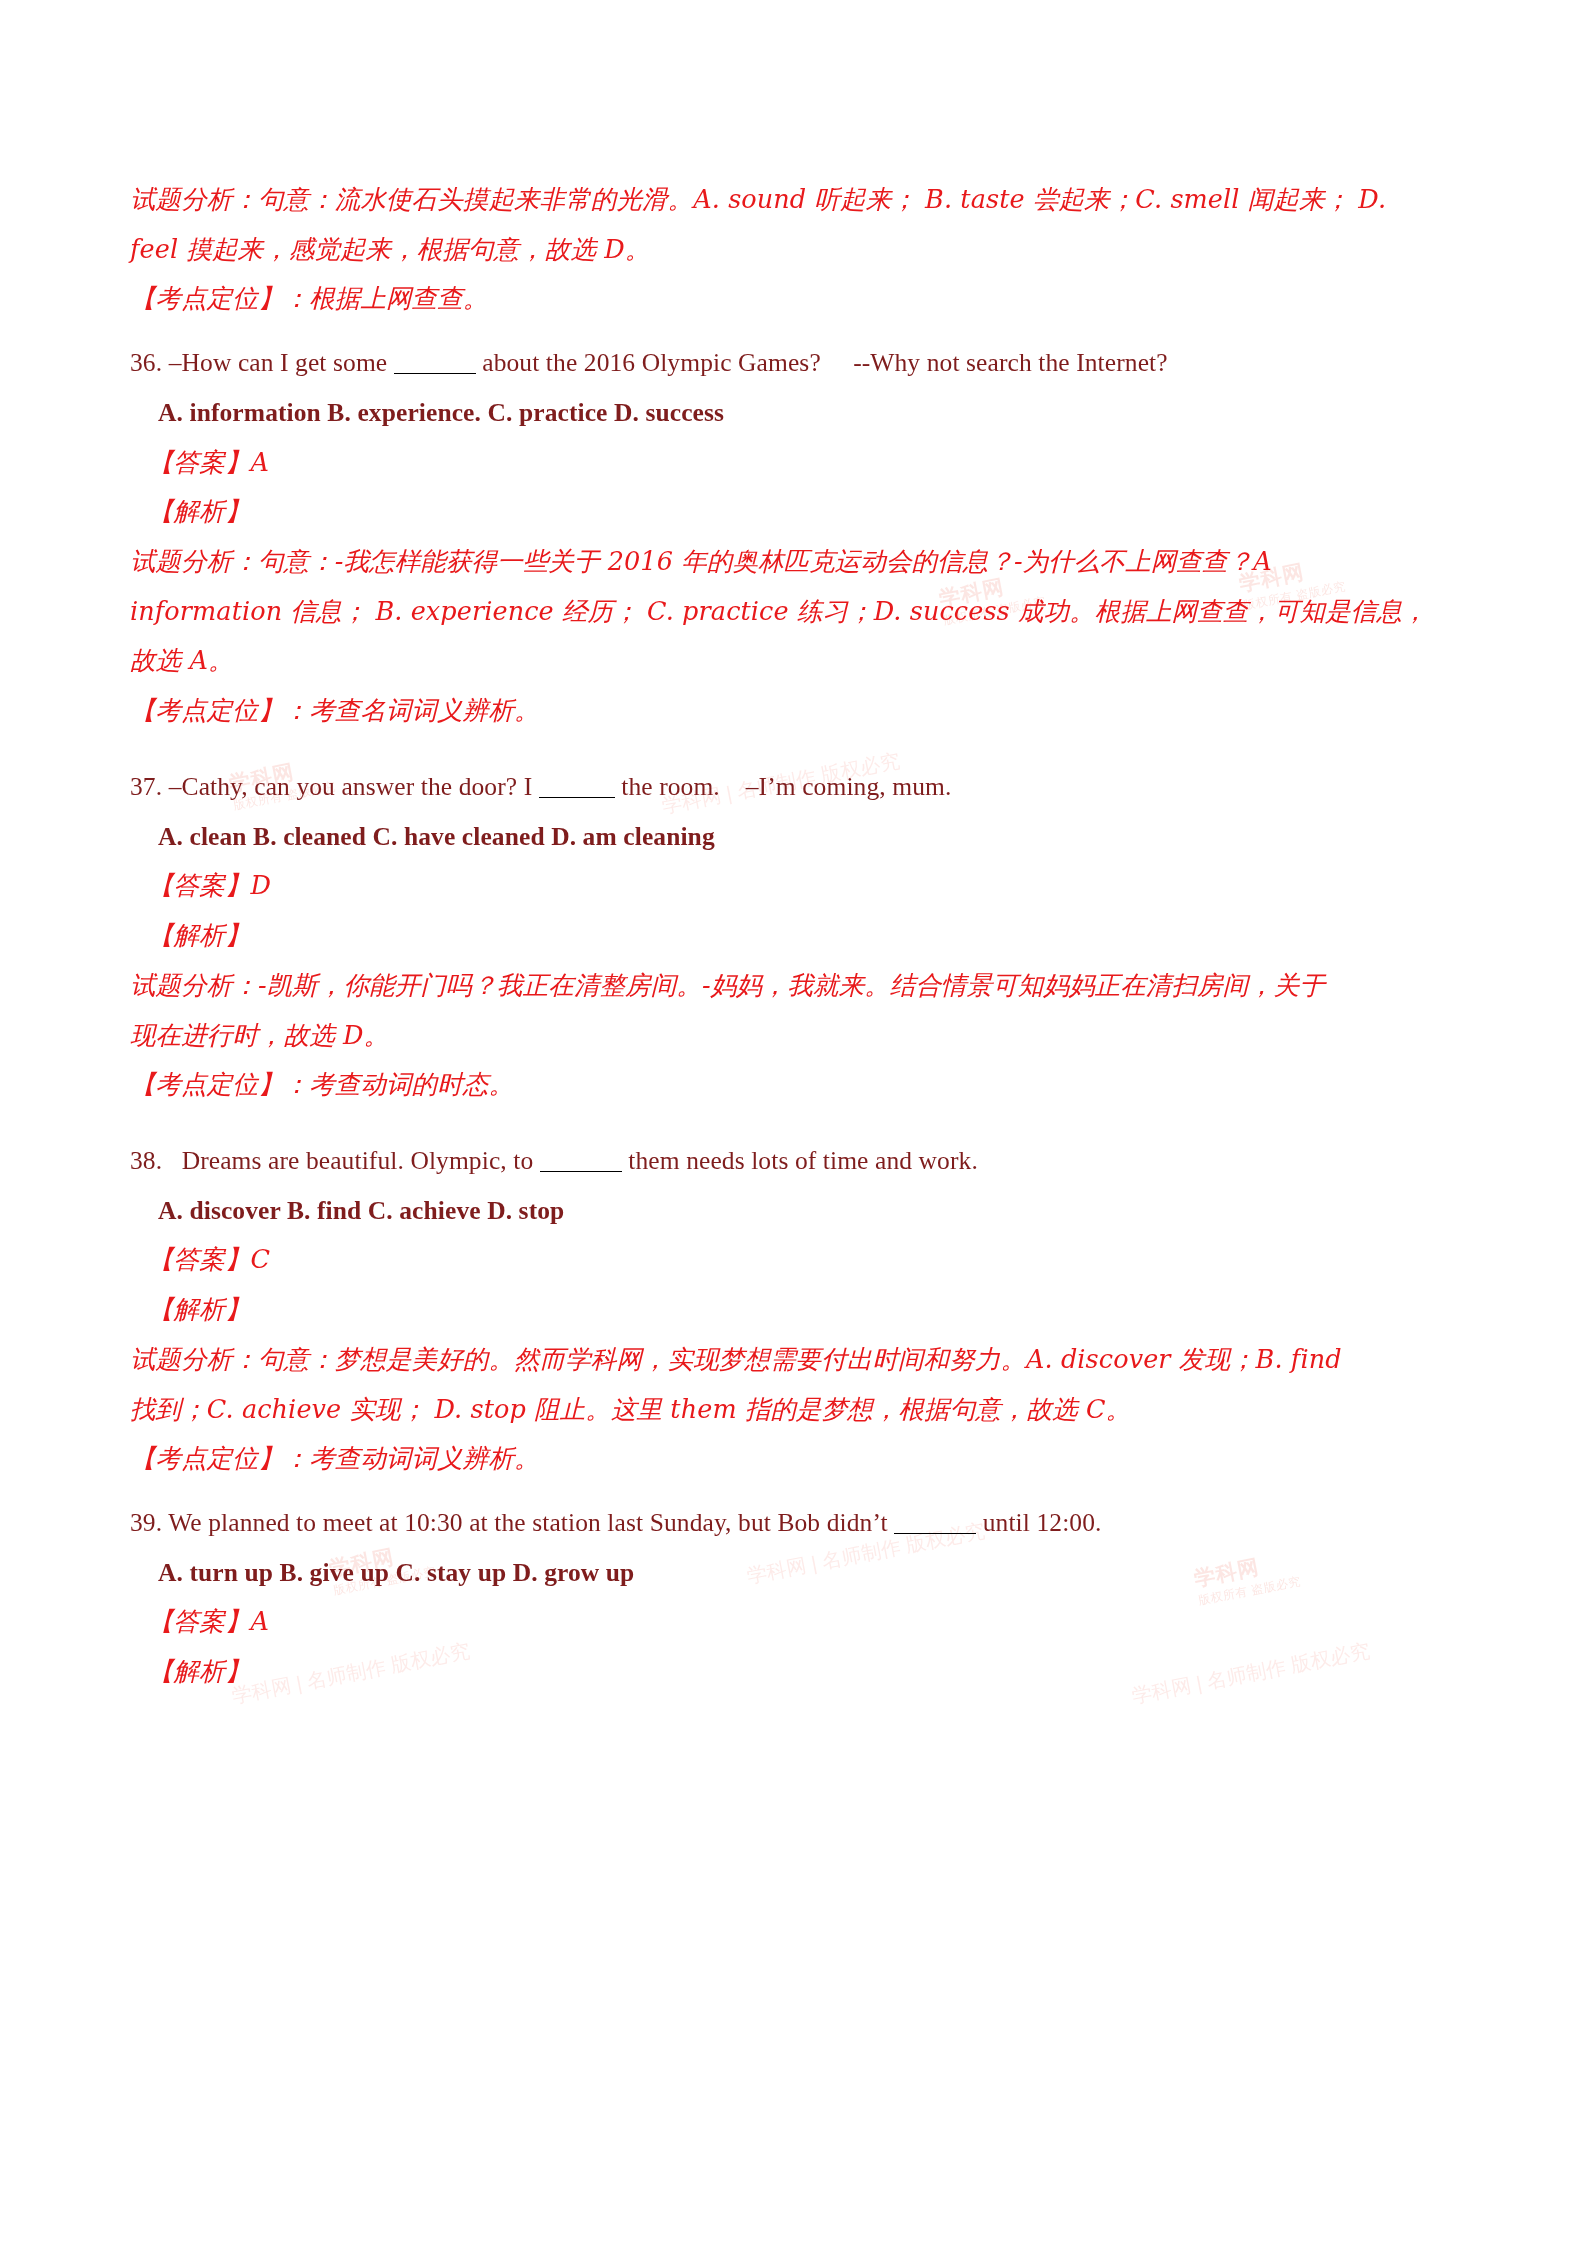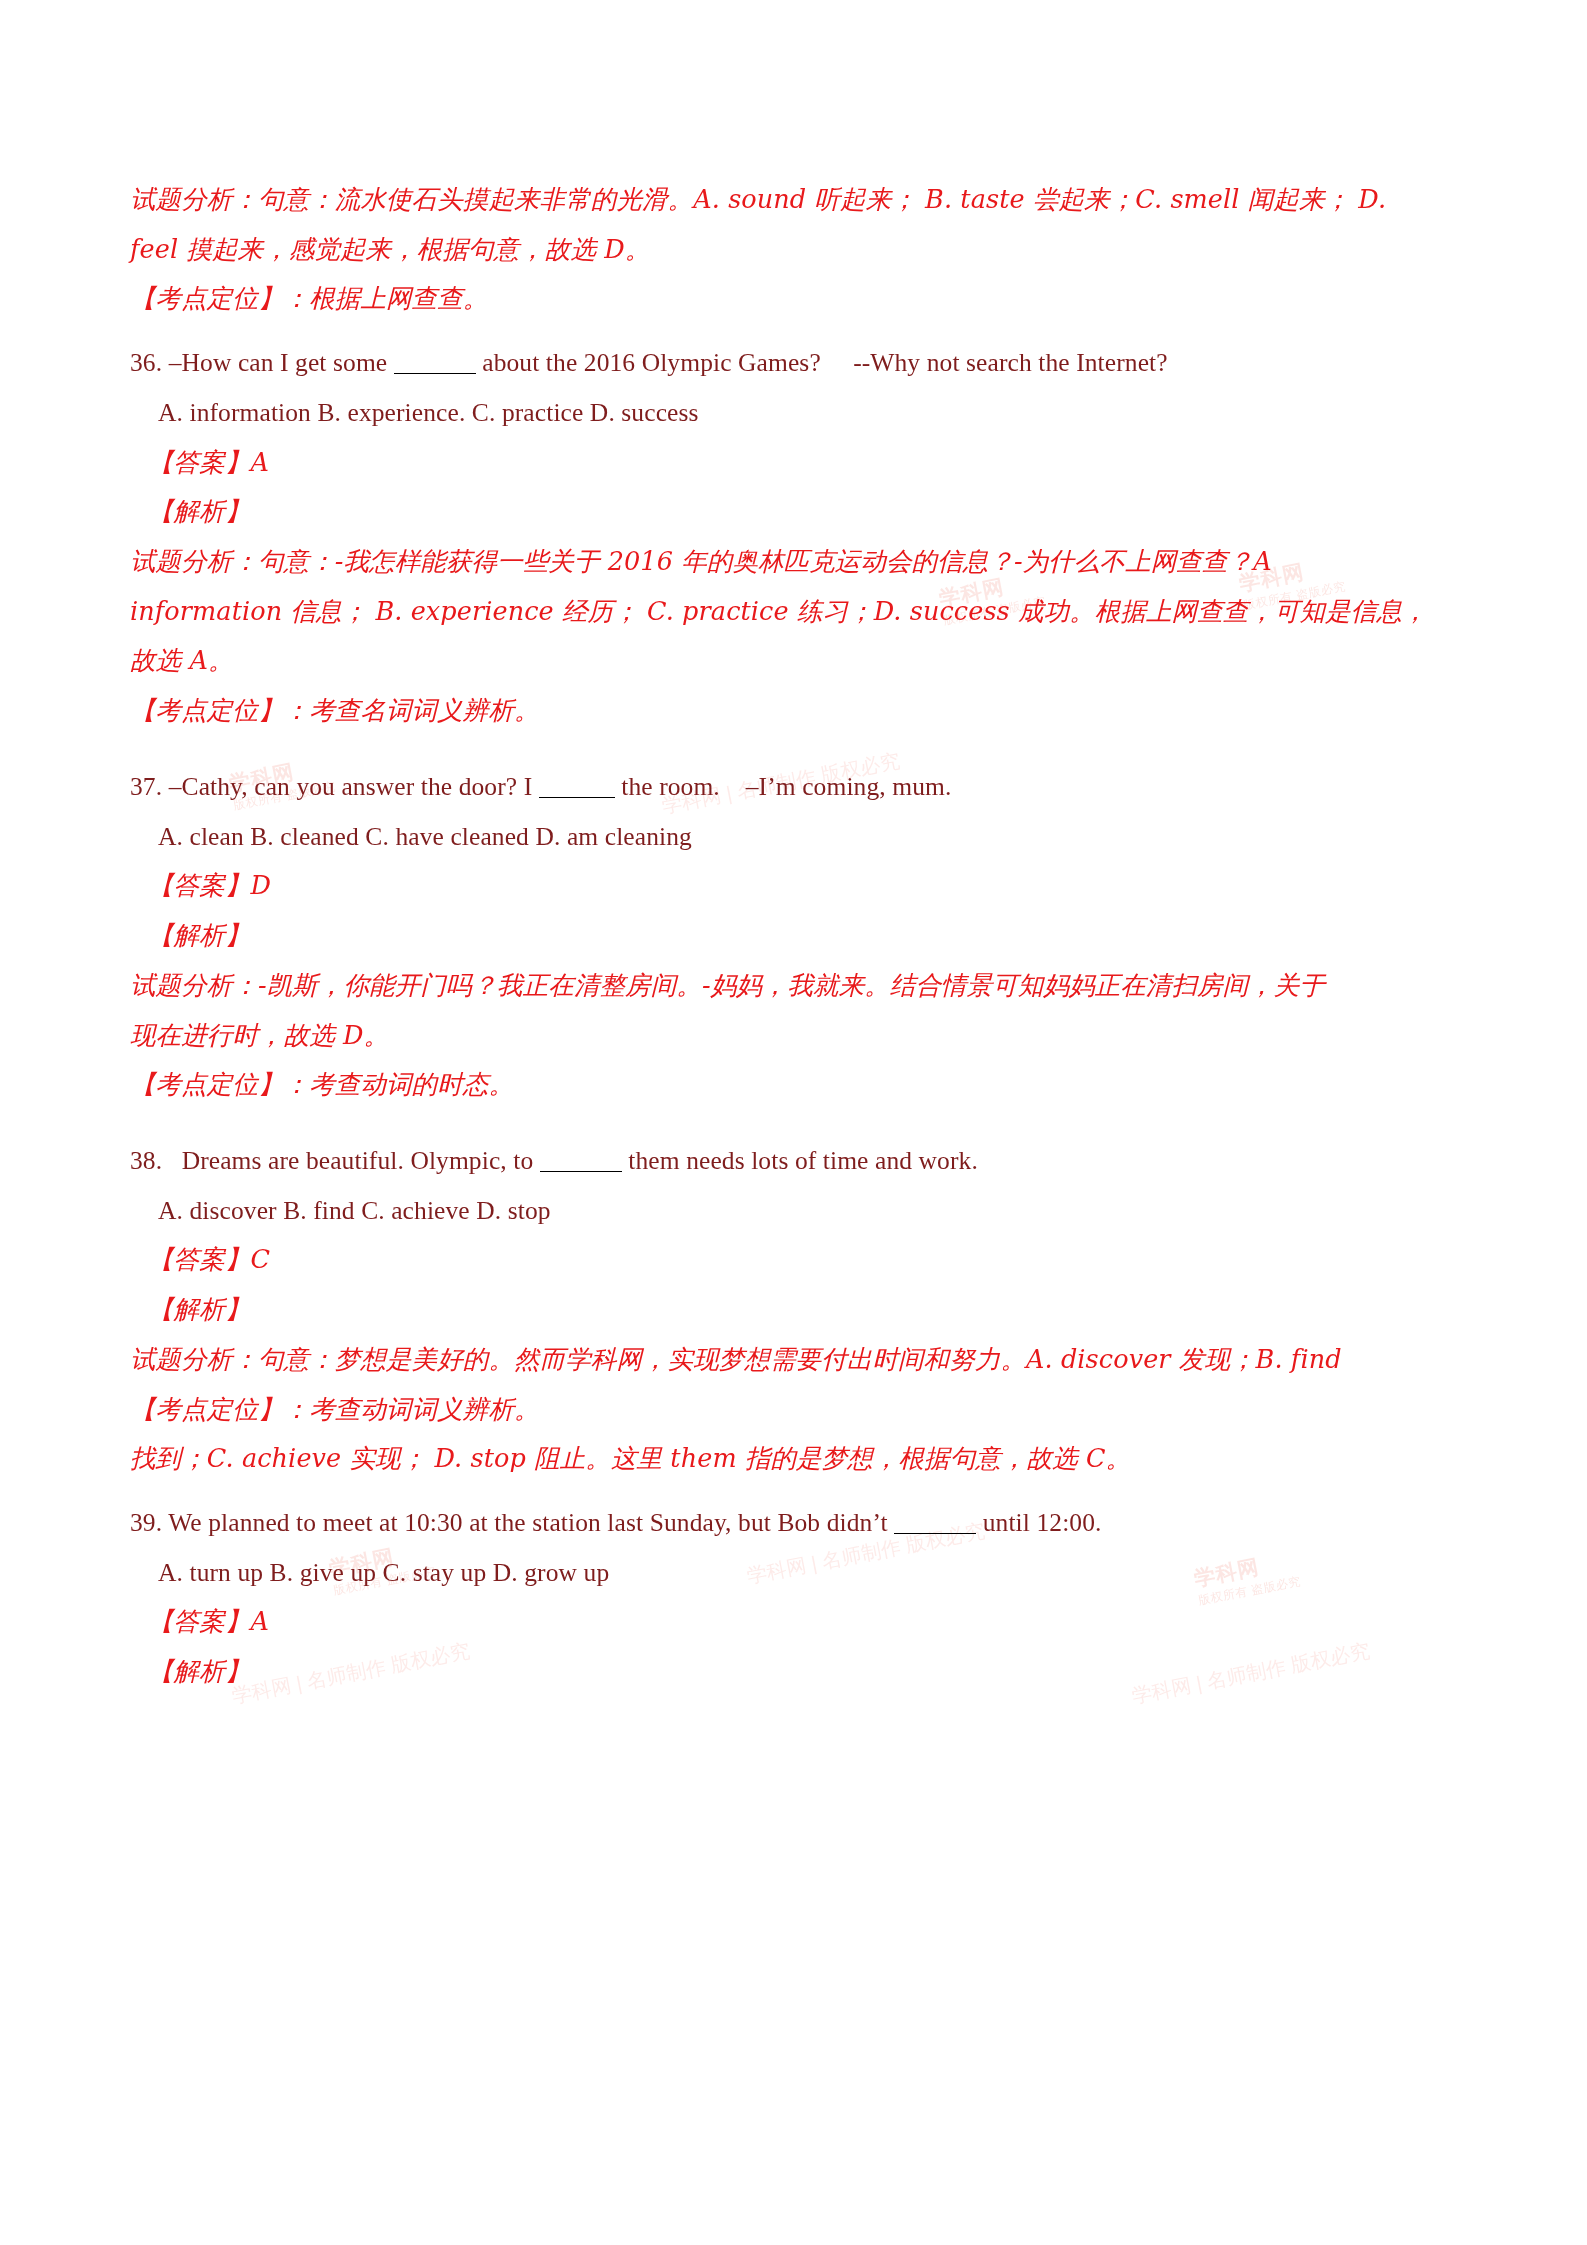--- a/index.html
+++ b/index.html
@@ -32,20 +32,21 @@
   }
   .kai {
     font-family: "DejaVu Serif", serif;
     font-style: italic;
   }
   .indent-q {
     text-indent: 0;
   }
   .opts {
     padding-left: 28px;
+    font-weight: bold;
   }
   .ans {
     padding-left: 18px;
   }
   .gap {
     display: inline-block;
     border-bottom: 1.5px solid #000;
     width: 82px;
     vertical-align: -3px;
   }
@@ -176,24 +177,24 @@
       <div class="line indent-q">
         <span>38.</span>&nbsp;&nbsp;
         <span>Dreams are beautiful. Olympic, to </span><span class="gap"></span><span> them needs lots of time and work.</span>
       </div>
       <div class="line opts">A. discover  B. find     C. achieve       D. stop</div>
       <div class="line red kai ans">
         <span>【答案】</span><span>C</span>
       </div>
       <div class="line red kai ans">【解析】</div>
       <div class="line red kai">试题分析：句意：梦想是美好的。然而学科网，实现梦想需要付出时间和努力。A. discover 发现；B. find</div>
+      <div class="line red kai">找到；C. achieve 实现；     D. stop 阻止。这里 them 指的是梦想，根据句意，故选 C。</div>
       <div class="line red kai">
         <span>【考点定位】：</span><span>考查动词词义辨析。</span>
       </div>
-      <div class="line red kai">找到；C. achieve 实现；     D. stop 阻止。这里 them 指的是梦想，根据句意，故选 C。</div>
     </div>
 
     <div class="spacer-sm"></div>
 
     <div>
       <div class="line indent-q">
         <span>39.</span>
         <span>We planned to meet at 10:30 at the station last Sunday, but Bob didn’t </span><span class="gap"></span><span> until 12:00.</span>
       </div>
       <div class="line opts">A. turn  up  B. give up      C. stay up       D. grow up</div>

